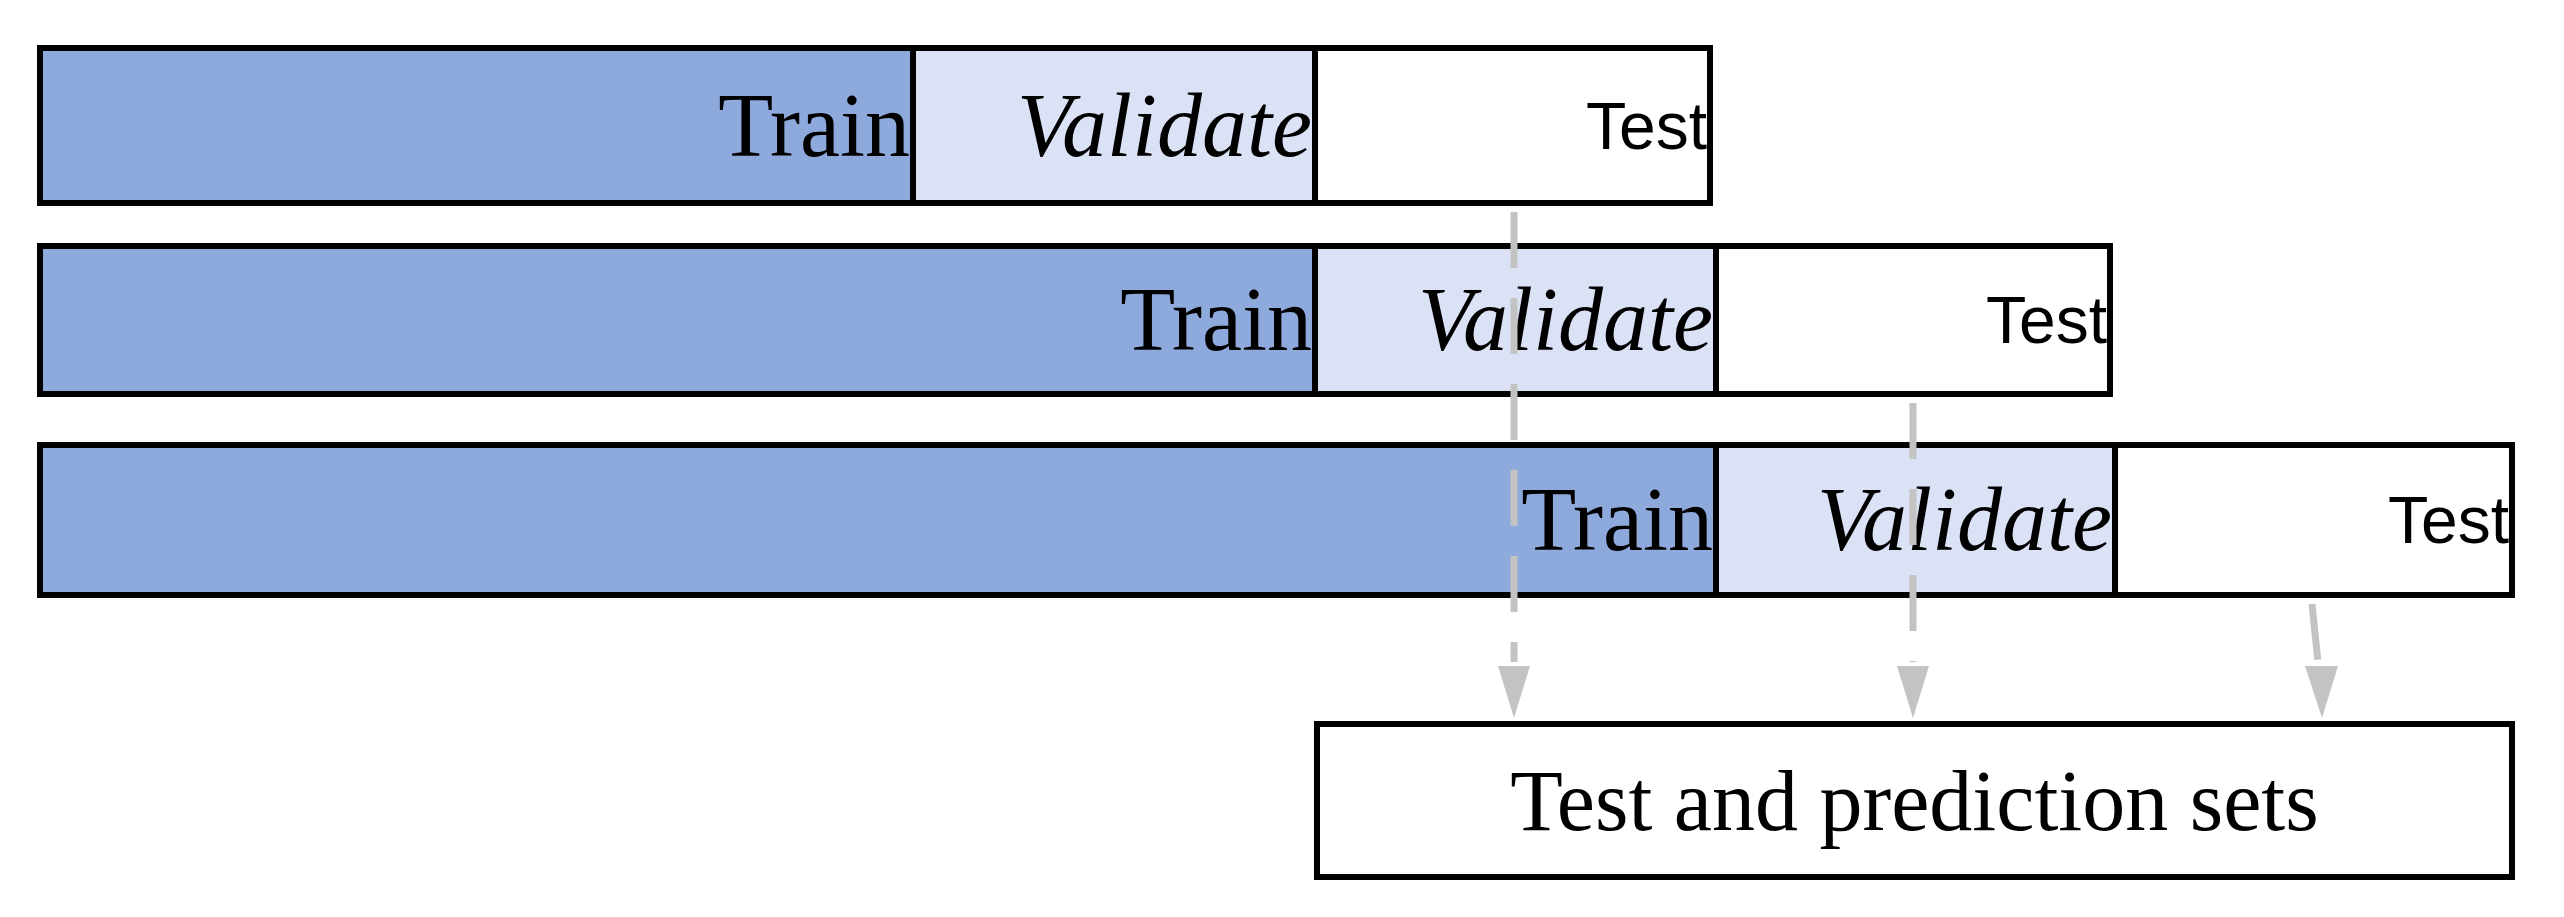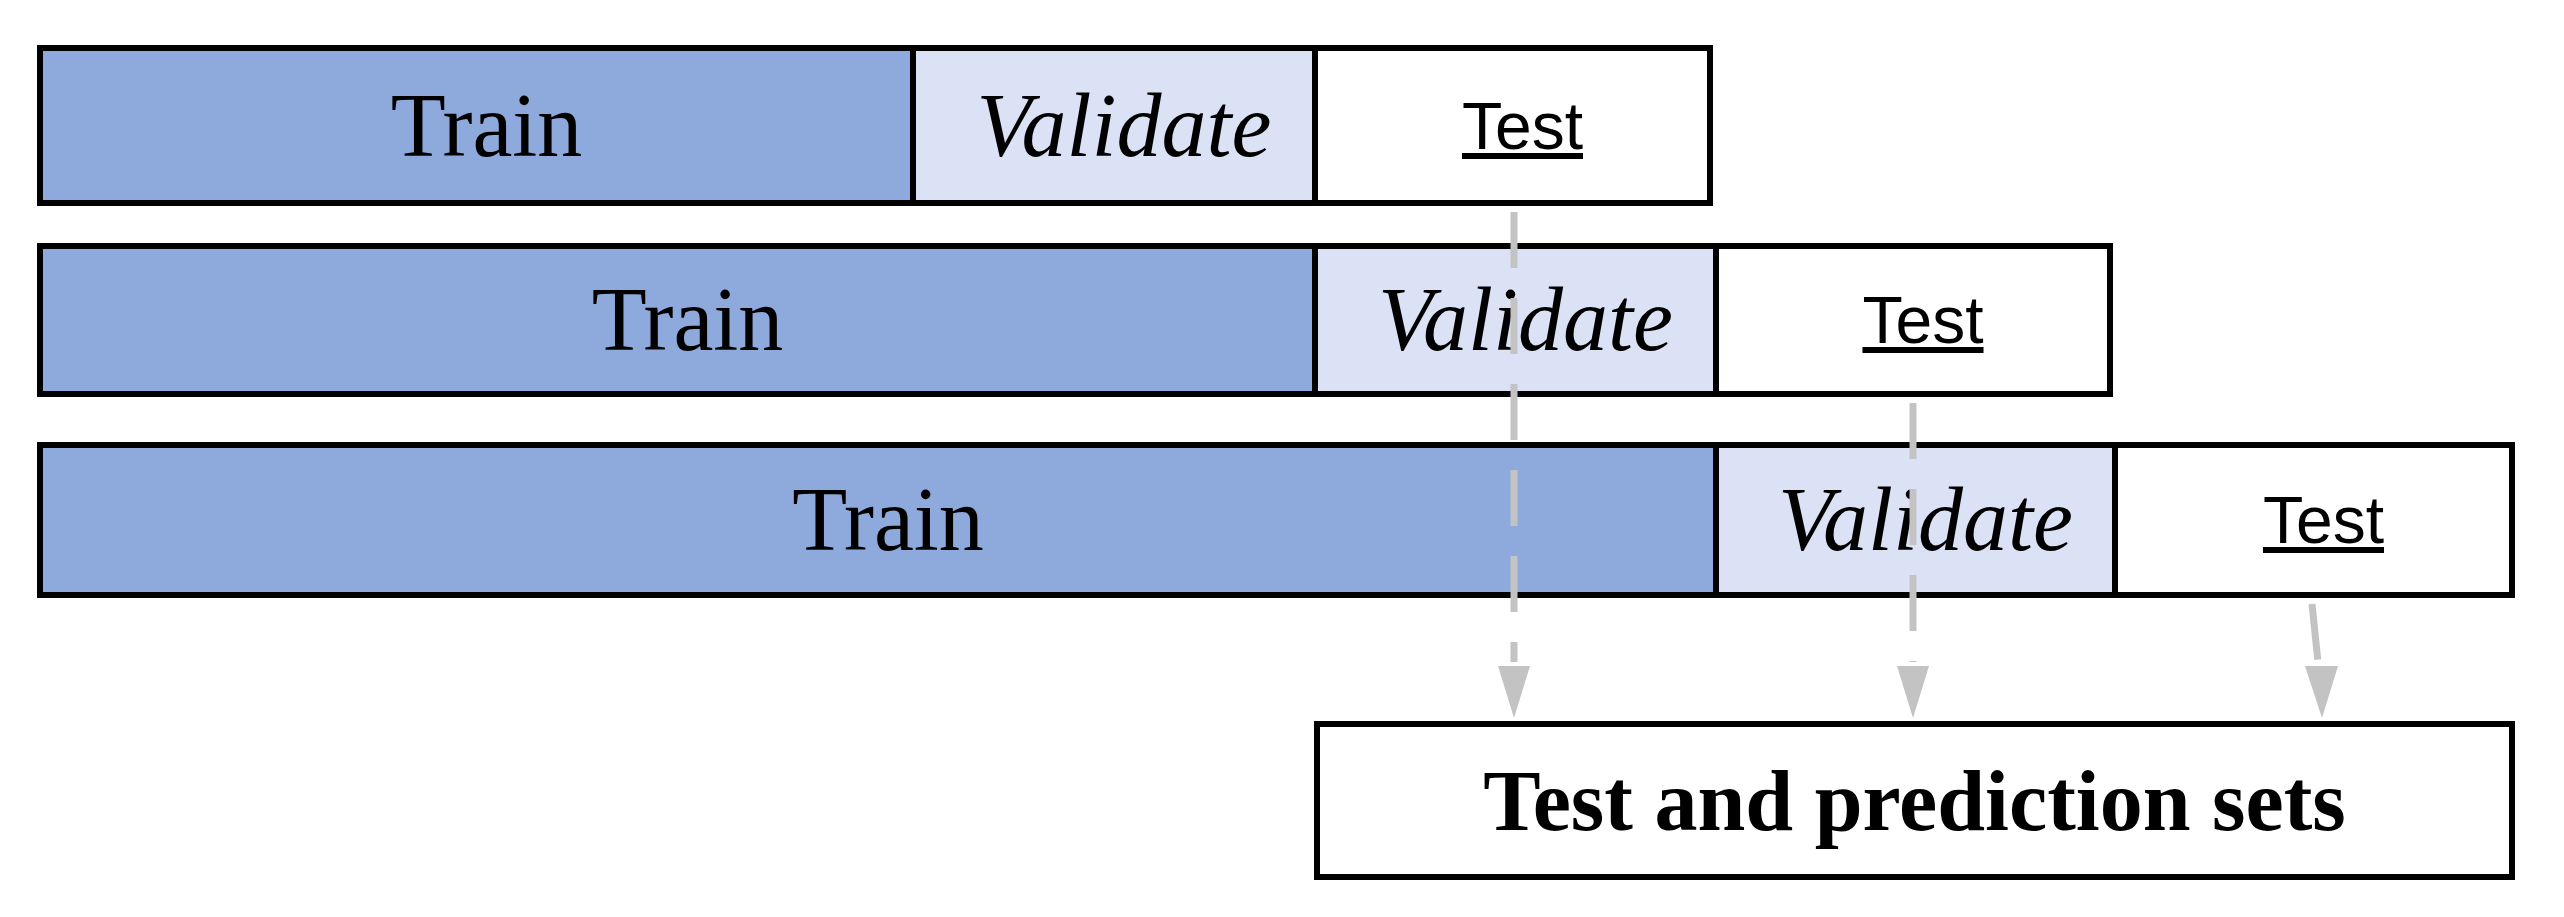--- a/index.html
+++ b/index.html
@@ -19,21 +19,21 @@
     position: absolute;
     display: flex;
     box-sizing: border-box;
     border: 6px solid var(--border, #000000);
     background: #ffffff;
   }
   .seg {
     box-sizing: border-box;
     display: flex;
     align-items: center;
-    justify-content: center;
+    justify-content: flex-end;
     height: 100%;
     padding-left: 20px;
   }
   .seg + .seg {
     border-left: 6px solid var(--border, #000000);
   }
   .seg.train    { background: var(--train-fill, #8EA9DB); }
   .seg.validate { background: var(--validate-fill, #DCE2F5); font-style: italic; }
   .seg.test     { background: var(--test-fill, #ffffff); }
   .serif-label {
@@ -42,21 +42,20 @@
     color: #000000;
     line-height: 1;
     white-space: nowrap;
   }
   .sans-label {
     font-family: "Liberation Sans", sans-serif;
     font-size: 66px;
     color: #000000;
     line-height: 1;
     white-space: nowrap;
-    text-decoration: underline;
   }
   #row1 { left: 37px;  top: 45px;  width: 1676px; height: 161px; }
   #row1 .train    { width: 867px; }
   #row1 .validate { width: 402px; }
   #row1 .test     { width: 395px; }
 
   #row2 { left: 37px;  top: 243px; width: 2076px; height: 154px; }
   #row2 .train    { width: 1269px; }
   #row2 .validate { width: 401px; }
   #row2 .test     { width: 394px; }
@@ -71,21 +70,20 @@
     left: 1314px;
     top: 721px;
     width: 1201px;
     height: 159px;
     box-sizing: border-box;
     border: 6px solid var(--border, #000000);
     background: #ffffff;
     display: flex;
     align-items: center;
     justify-content: center;
-    font-weight: bold;
   }
   #output-box .serif-label { font-size: 86px; }
 
   #arrow-layer {
     position: absolute;
     left: 0;
     top: 0;
     width: 2564px;
     height: 917px;
     pointer-events: none;

